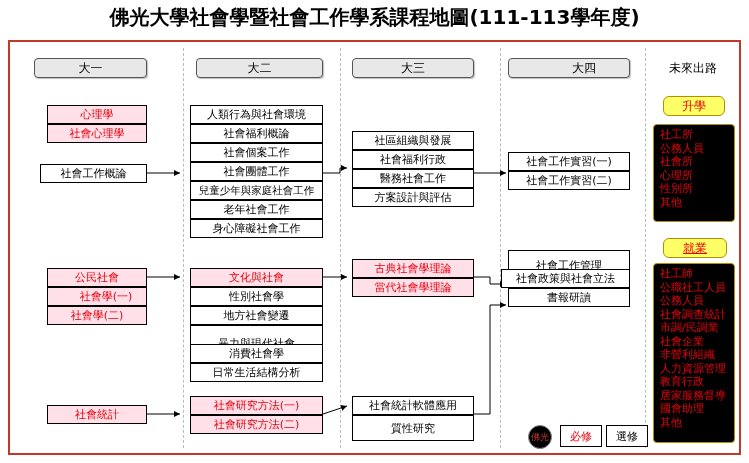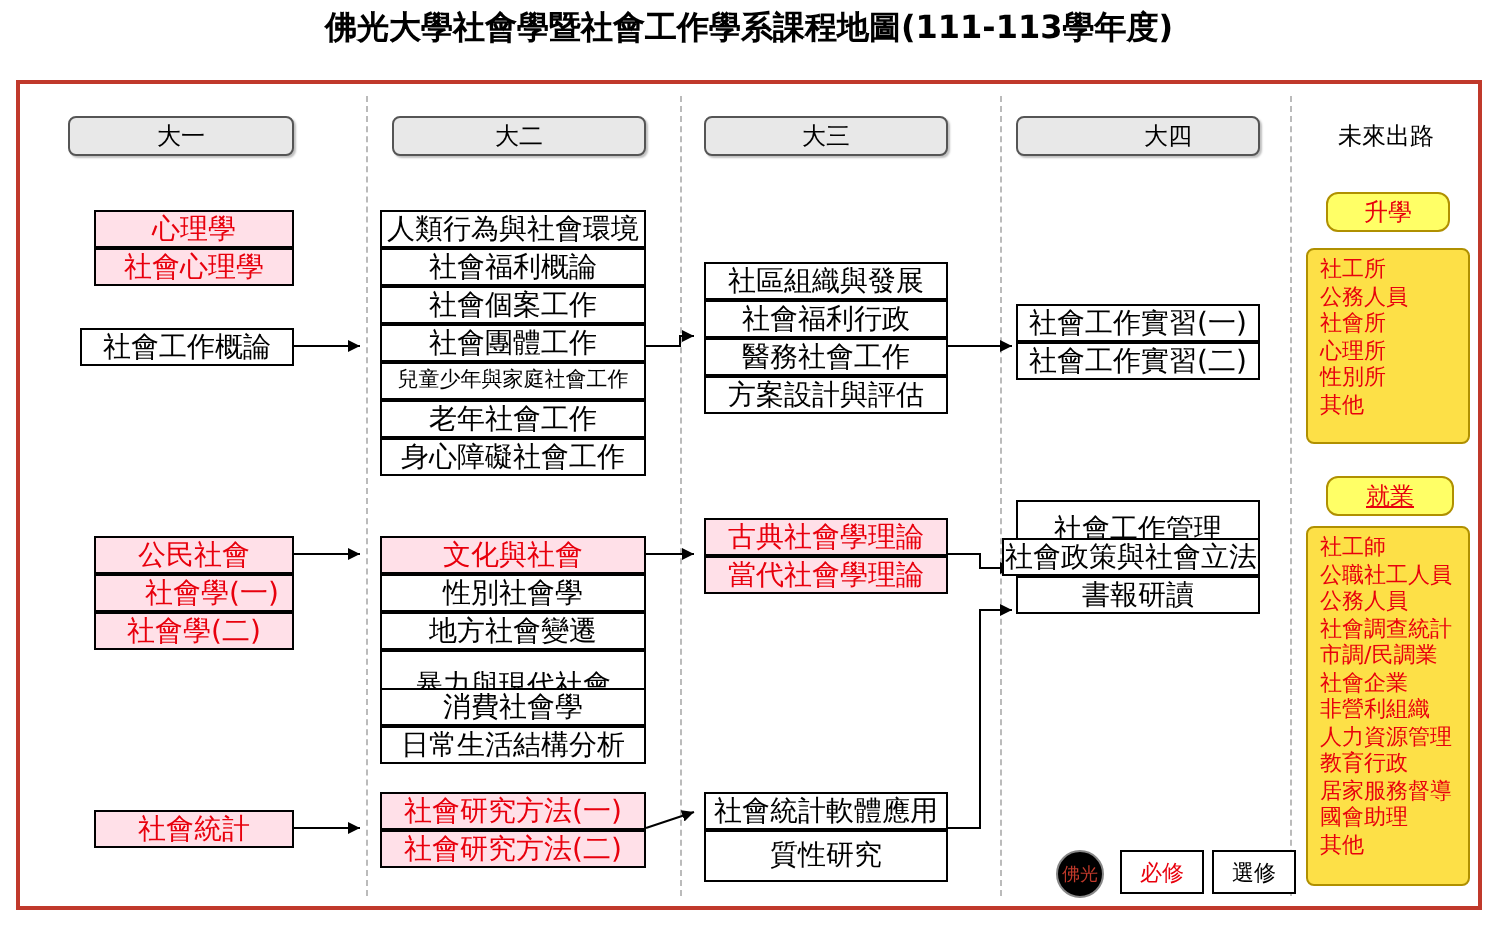--- a/index.html
+++ b/index.html
@@ -7,39 +7,39 @@
     width:749px;height:463px;
     background:#ffffff;
     font-family:"DejaVu Sans","Liberation Sans",sans-serif;
     overflow:hidden;
   }
   #root{position:relative;width:749px;height:463px;}
 
   #title{
     position:absolute;left:0;top:4px;width:749px;
     text-align:center;
-    font-size:16px;font-weight:bold;color:#000;
+    font-size:20px;font-weight:bold;color:#000;
     letter-spacing:0px;
     white-space:nowrap;
   }
 
   #frame{
     position:absolute;left:8px;top:40px;width:733px;height:415px;
     border:2px solid #c0392b;
     background:#ffffff;
     box-sizing:border-box;
   }
 
   
   .node{
     position:absolute;
     box-sizing:border-box;
     border:1px solid #000;
     background:#ffffff;
-    font-size:14px;
+    font-size:11px;
     line-height:1;
     color:#000;
     display:flex;align-items:center;justify-content:center;
     text-align:center;
     white-space:nowrap;
   }
   .hdr{
     background:#e8e8e8;
     border:1px solid #555;
     border-radius:4px;
@@ -60,21 +60,21 @@
     border-radius:6px;
     font-size:12px;
     color:#e8000d;
     display:flex;align-items:center;justify-content:center;
     position:absolute;
     box-sizing:border-box;
   }
   .ylist{
     position:absolute;
     box-sizing:border-box;
-    background:#fde047;
+    background:#000000;
     border:1px solid #b09000;
     border-radius:4px;
     font-size:11px;
     color:#e8000d;
     padding:3px 4px 2px 6px;
     line-height:13.5px;
     white-space:nowrap;
     text-align:left;
   }
 

